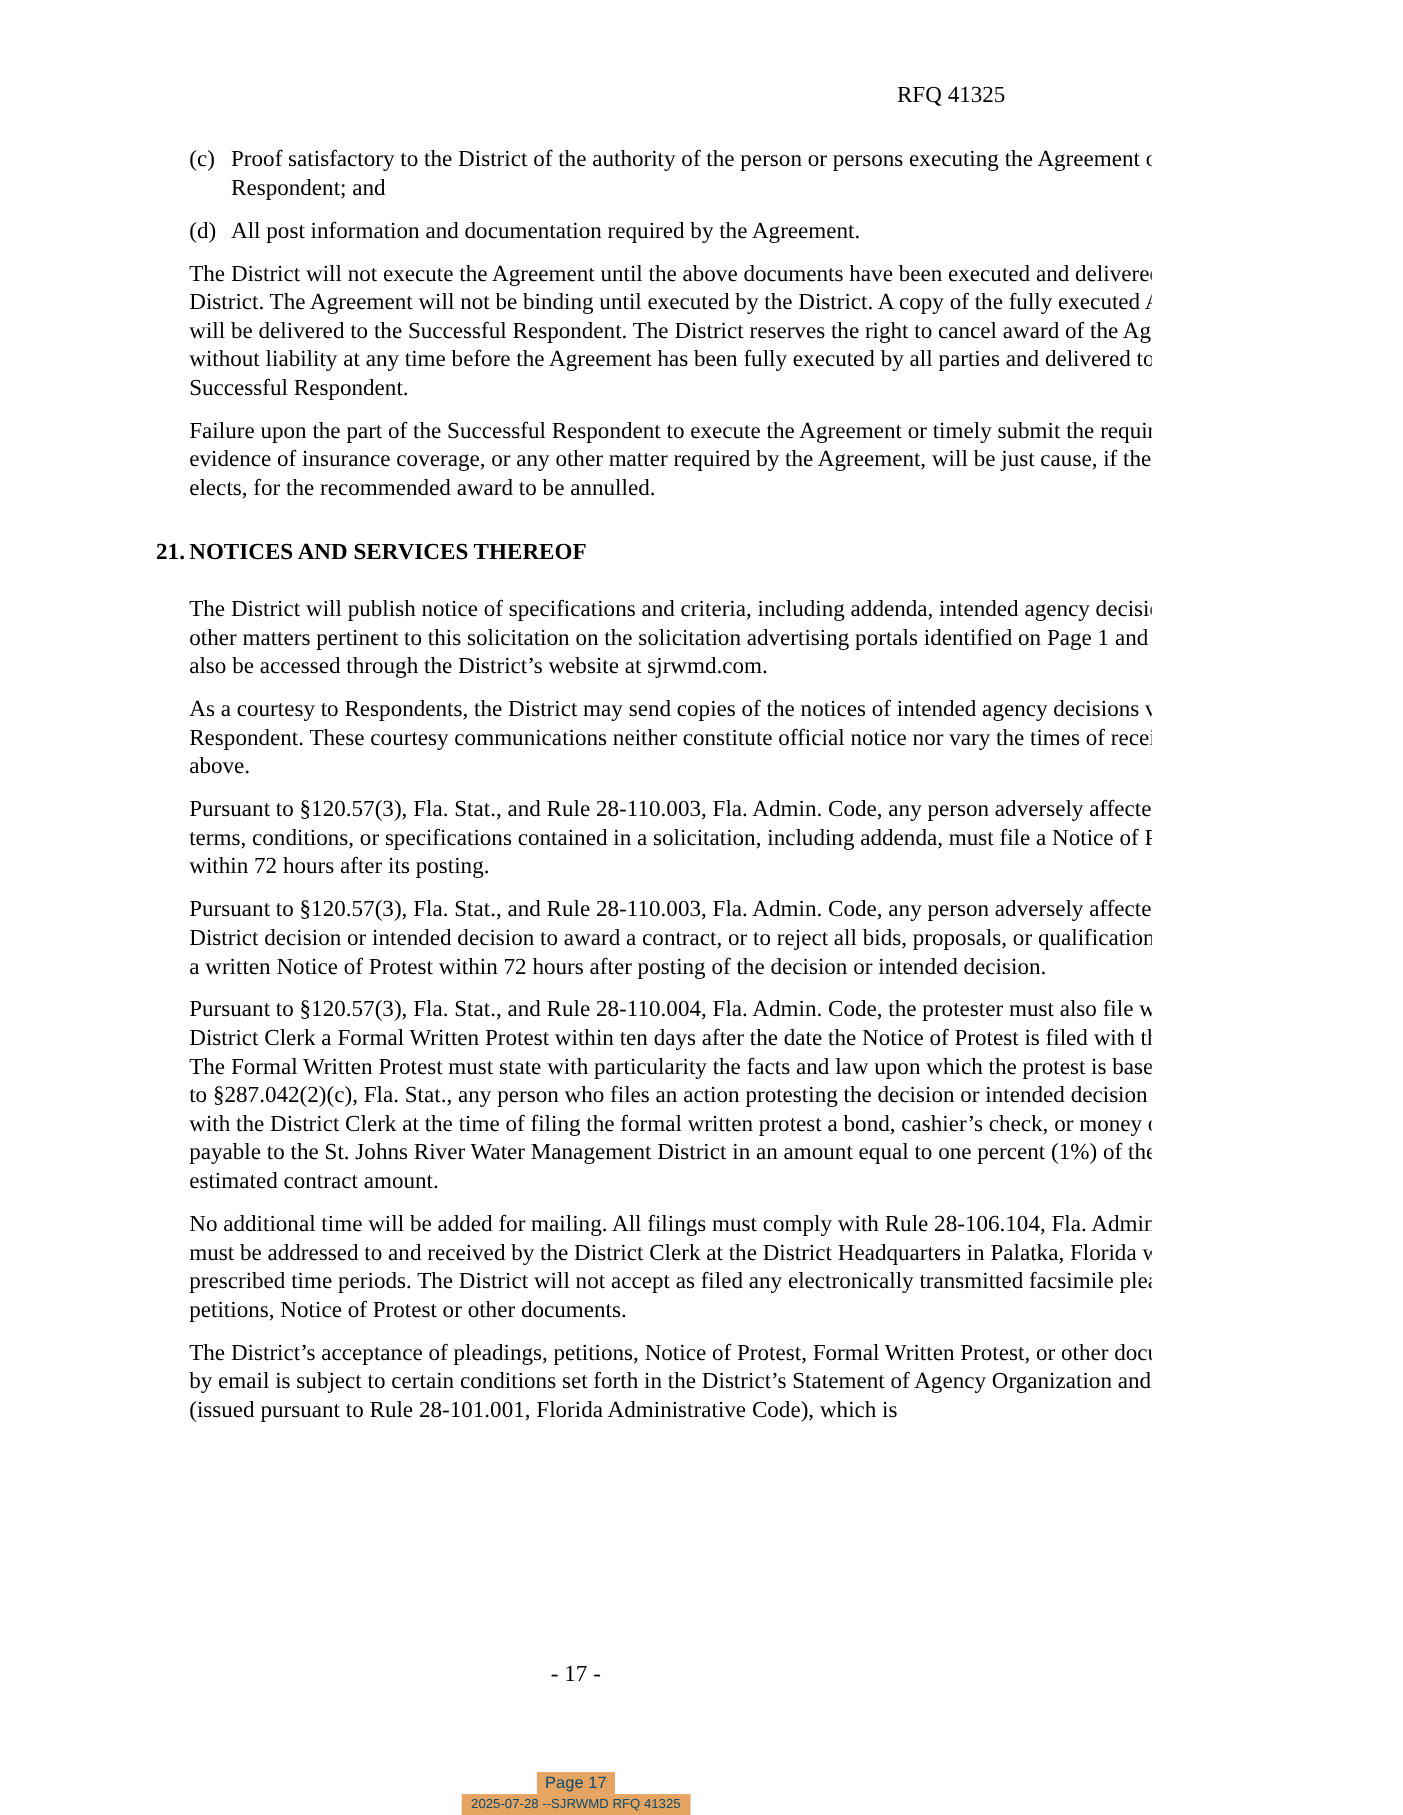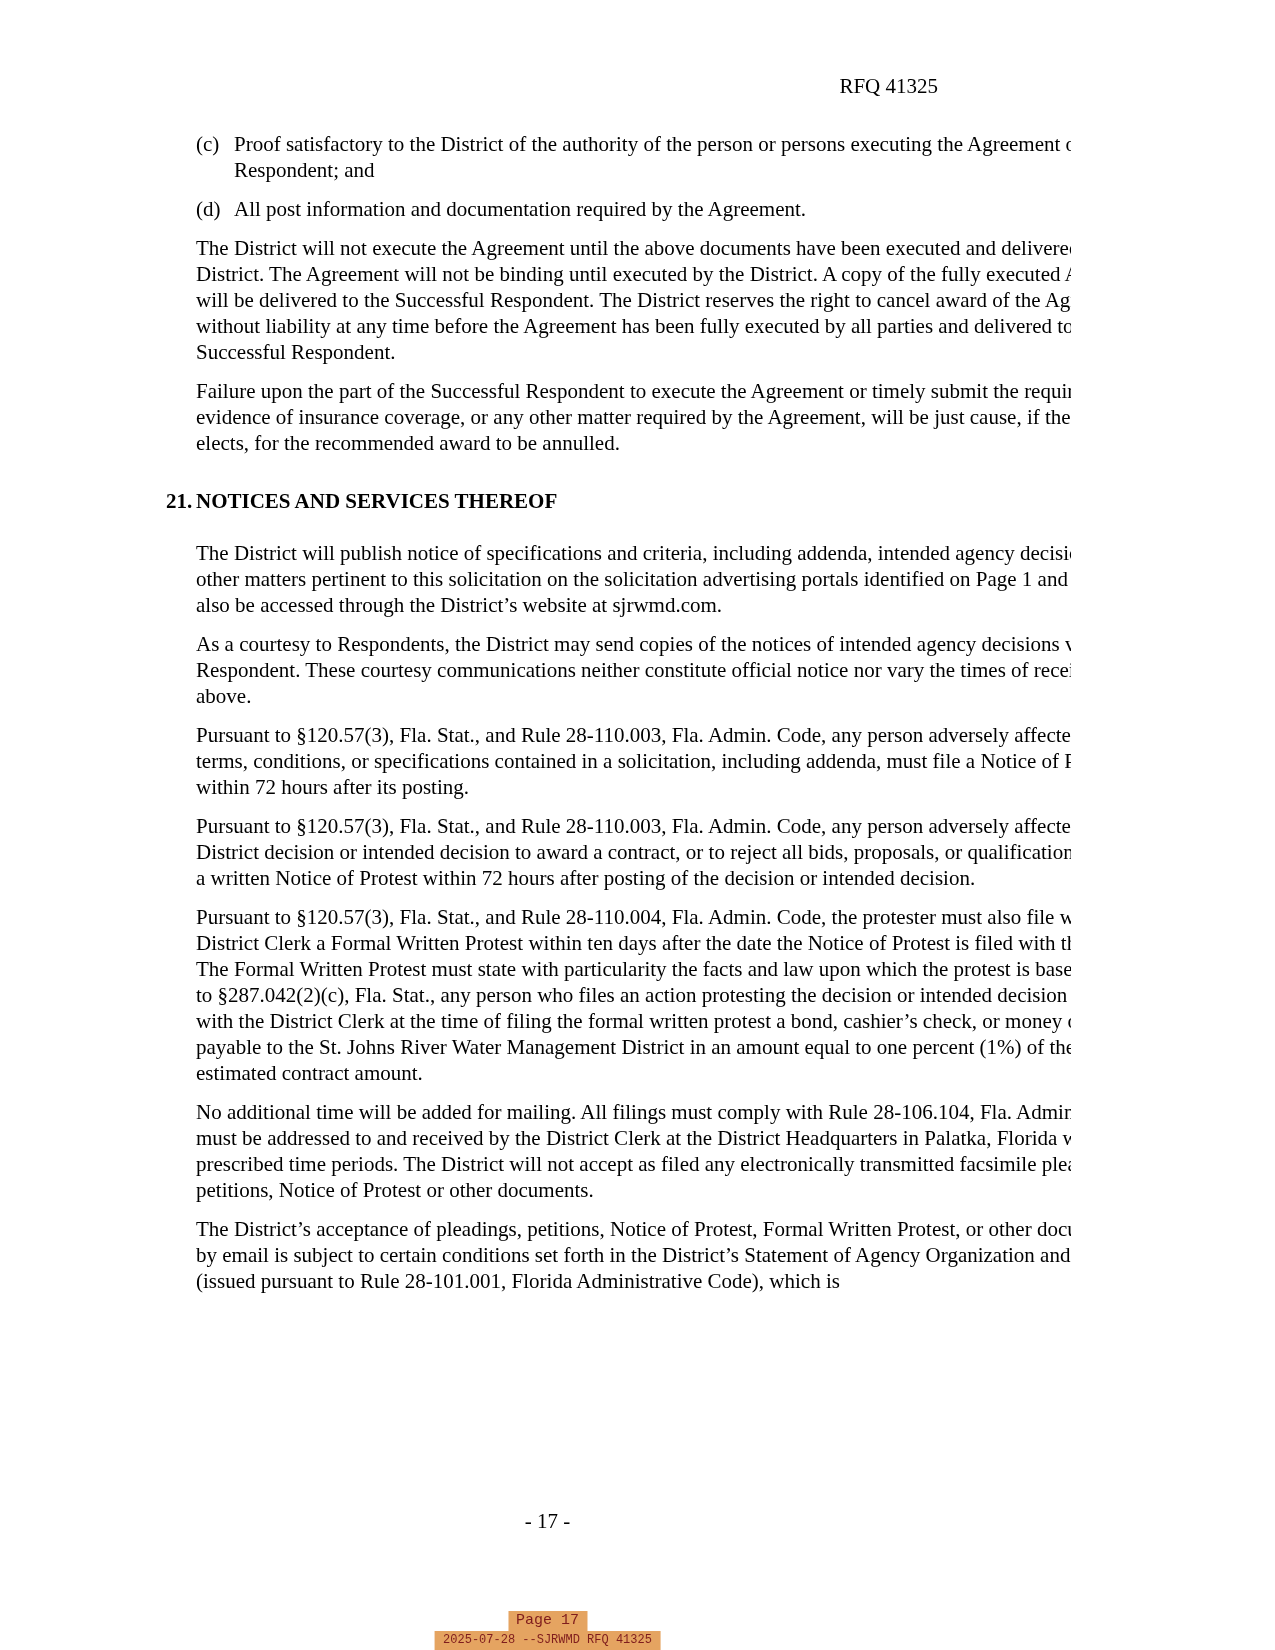--- a/index.html
+++ b/index.html
@@ -10,21 +10,20 @@
   .page {
     position: relative;
     width: 1047px;
     height: 1650px;
     background: #ffffff;
     font-family: "Liberation Serif", "DejaVu Serif", serif;
     font-size: 21px;
     line-height: 26px;
     color: #000000;
     overflow: hidden;
-    margin-left: 24px;
   }
   .doc-ref {
     position: absolute;
     top: 73px;
     right: 133px;
   }
   .content {
     position: absolute;
     top: 131px;
     left: 172px;
@@ -56,22 +55,22 @@
     position: absolute;
     top: 1508px;
     left: 0;
     width: 100%;
     text-align: center;
   }
   .stamp {
     position: absolute;
     left: 50%;
     transform: translateX(-50%);
-    font-family: Liberation Mono, monospace;
-    color: #7f1d1d;
+    font-family: Liberation Sans, sans-serif;
+    color: #0c4a6e;
     background: #E5A461;
     white-space: nowrap;
     text-align: left;
   }
   .stamp-1 {
     top: 1611px;
     font-size: 15px;
     line-height: 20px;
     padding: 0 8px;
   }

